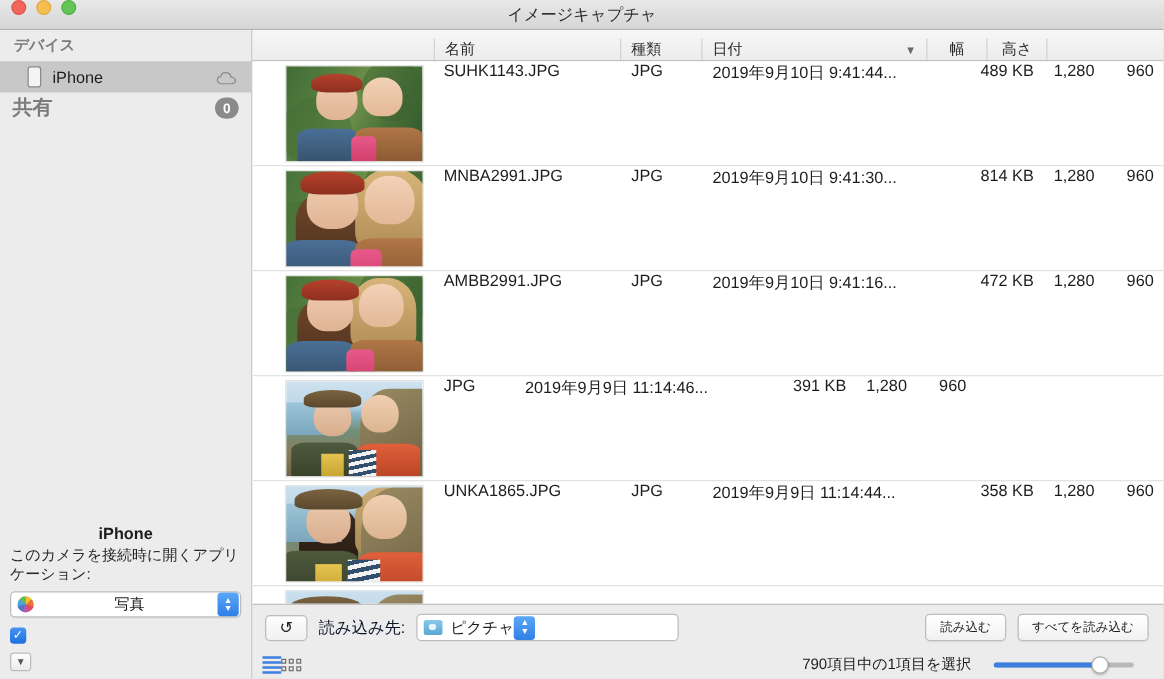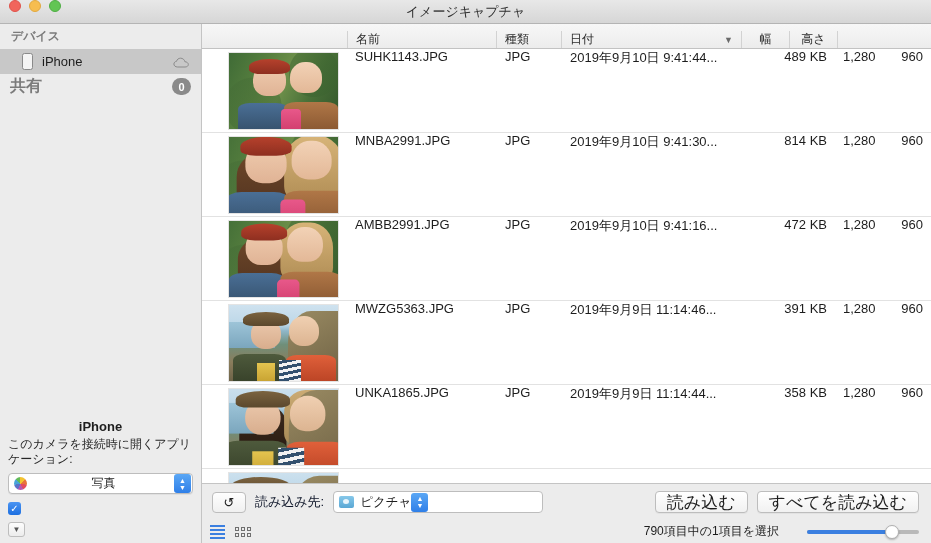--- a/index.html
+++ b/index.html
@@ -376,30 +376,29 @@
     left: 4px; top: 3px; width: 6px; height: 5px;
     border-radius: 50%;
     background: #e8f4fb;
   }
   .push-btn {
     height: 22px;
     padding: 0 11px;
     border: 1px solid #bdbdbd;
     border-radius: 4px;
     background: linear-gradient(to bottom, #ffffff, #f1f1f1);
-    font-size: 17px; color: #1d1d1d;
+    font-size: 10px; color: #1d1d1d;
     display: flex; align-items: center;
     box-shadow: 0 1px 0 rgba(0,0,0,.04);
   }
   .spacer { flex: 1; }
   .bb-bottom {
     height: 23px;
     display: flex; align-items: center;
-    padding: 0 12px 0 8px;
-    gap: 10px;
+    padding: 0 24px 0 8px;
   }
   .view-list { display: flex; flex-direction: column; gap: 2px; }
   .view-list i { display: block; width: 15px; height: 2px; background: #3b7fe0; }
   .view-grid {
     display: grid;
     grid-template-columns: repeat(3, 4px);
     grid-template-rows: repeat(2, 4px);
     gap: 2px;
   }
   .view-grid i { display: block; width: 4px; height: 4px; border: 1px solid #6f6f6f; }
@@ -584,21 +583,20 @@
               <i class="body-a"></i>
               <i class="body-b"></i>
               <i class="stripes"></i>
               <i class="scarf"></i>
               <i class="head-a"></i>
               <i class="hat-a"></i>
               <i class="head-b"></i>
             </div>
         </div>
       </div>
-      <div class="cell c-name">MWZG5363.JPG</div>
       <div class="cell c-kind">JPG</div>
       <div class="cell c-date">2019年9月9日 11:14:46...</div>
       <div class="cell c-size num">391 KB</div>
       <div class="cell c-width num">1,280</div>
       <div class="cell c-height num">960</div>
     </div>
 
     <div class="row">
       <div class="thumbwrap">
         <div class="thumb">

